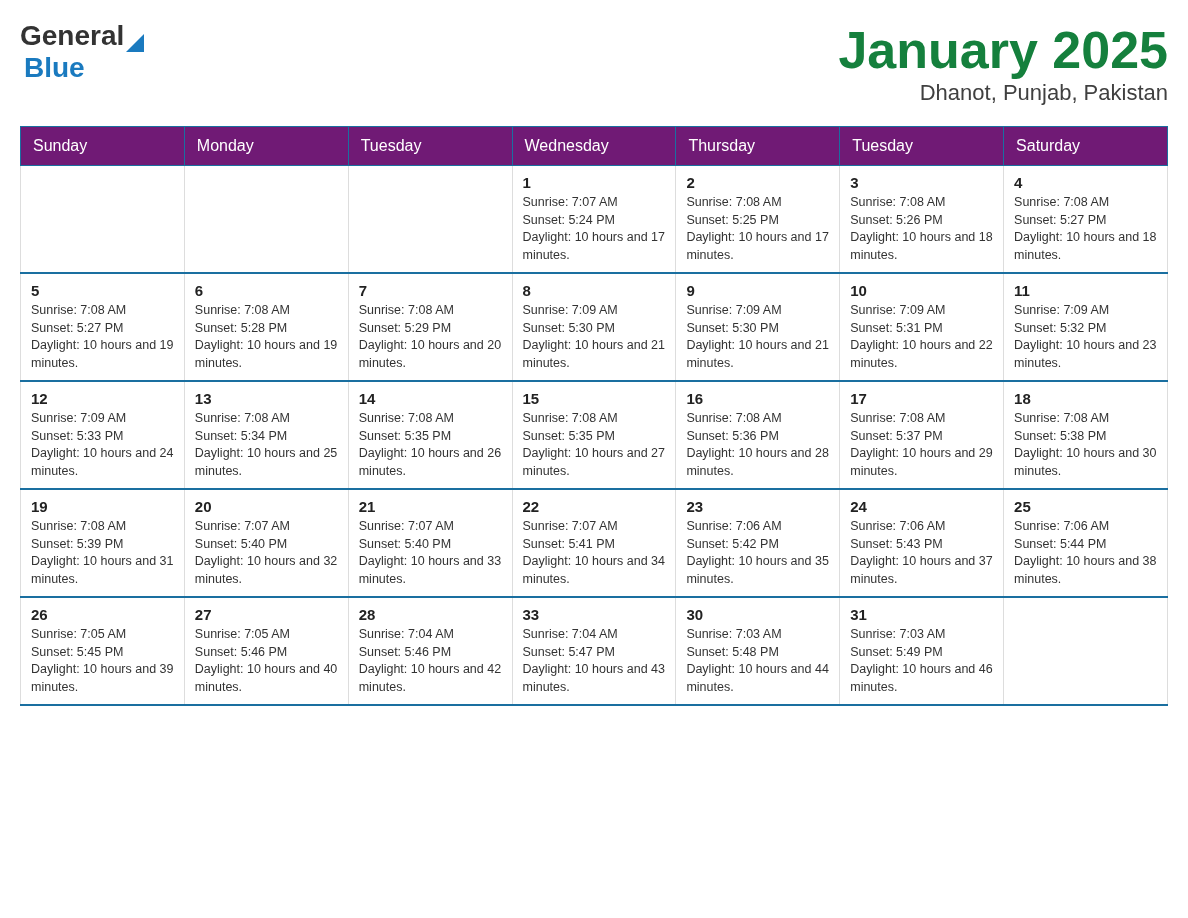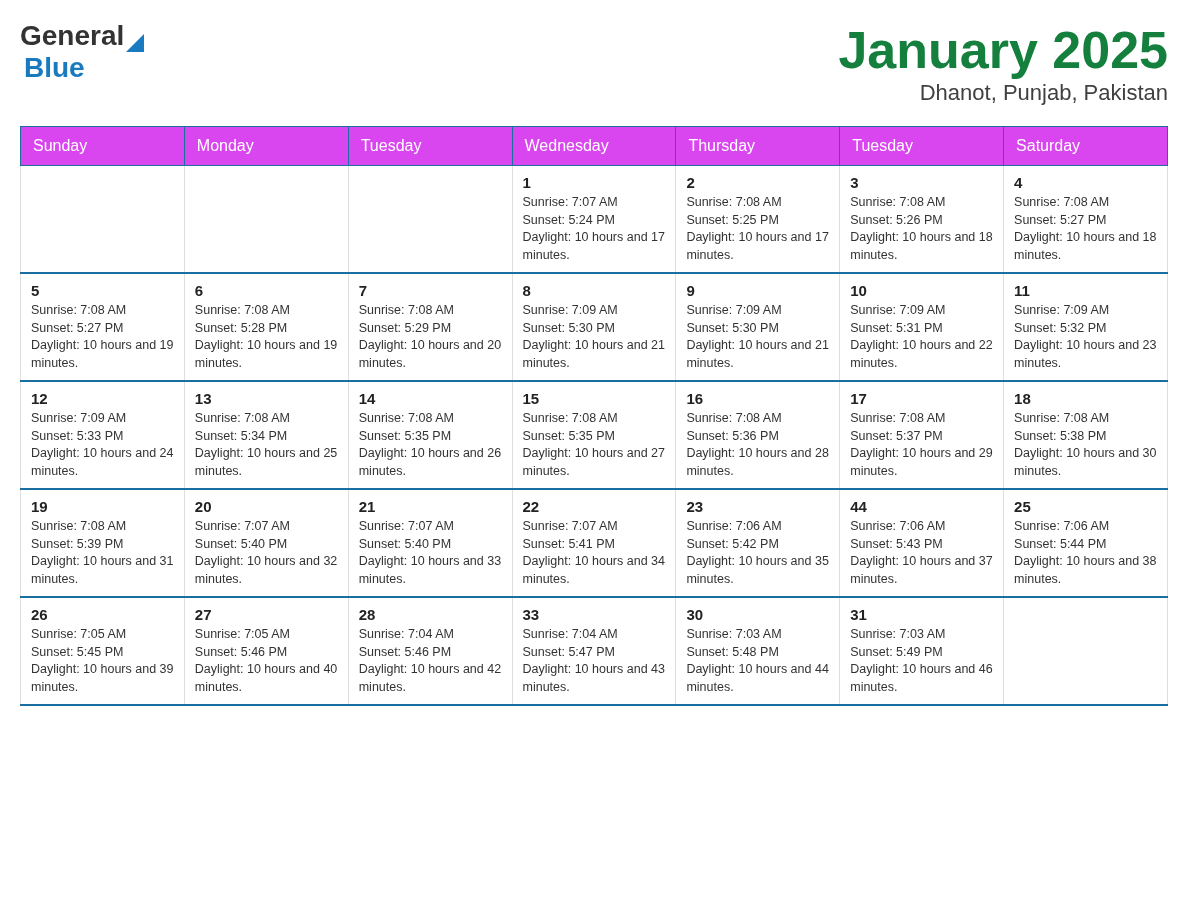--- a/index.html
+++ b/index.html
@@ -46,21 +46,21 @@
     .title-block h2 {
       font-size: 22px;
       font-weight: normal;
       color: #404040;
     }
     .calendar {
       width: 100%;
       border-collapse: collapse;
     }
     .calendar thead tr {
-      background-color: #d946ef;
+      background-color: #701a75;
     }
     .calendar thead th {
       color: #fff;
       font-size: 16px;
       font-weight: normal;
       padding: 10px 12px;
       text-align: left;
       border: 1px solid #1a6fa0;
     }
     .calendar tbody tr {
@@ -268,21 +268,21 @@
 Sunset: 5:41 PM
 Daylight: 10 hours and 34 minutes.</div>
         </td>
         <td>
           <span class="day-num">23</span>
           <div class="day-info" style="white-space: pre-line;">Sunrise: 7:06 AM
 Sunset: 5:42 PM
 Daylight: 10 hours and 35 minutes.</div>
         </td>
         <td>
-          <span class="day-num">44</span>
+          <span class="day-num">24</span>
           <div class="day-info" style="white-space: pre-line;">Sunrise: 7:06 AM
 Sunset: 5:43 PM
 Daylight: 10 hours and 37 minutes.</div>
         </td>
         <td>
           <span class="day-num">25</span>
           <div class="day-info" style="white-space: pre-line;">Sunrise: 7:06 AM
 Sunset: 5:44 PM
 Daylight: 10 hours and 38 minutes.</div>
         </td>

